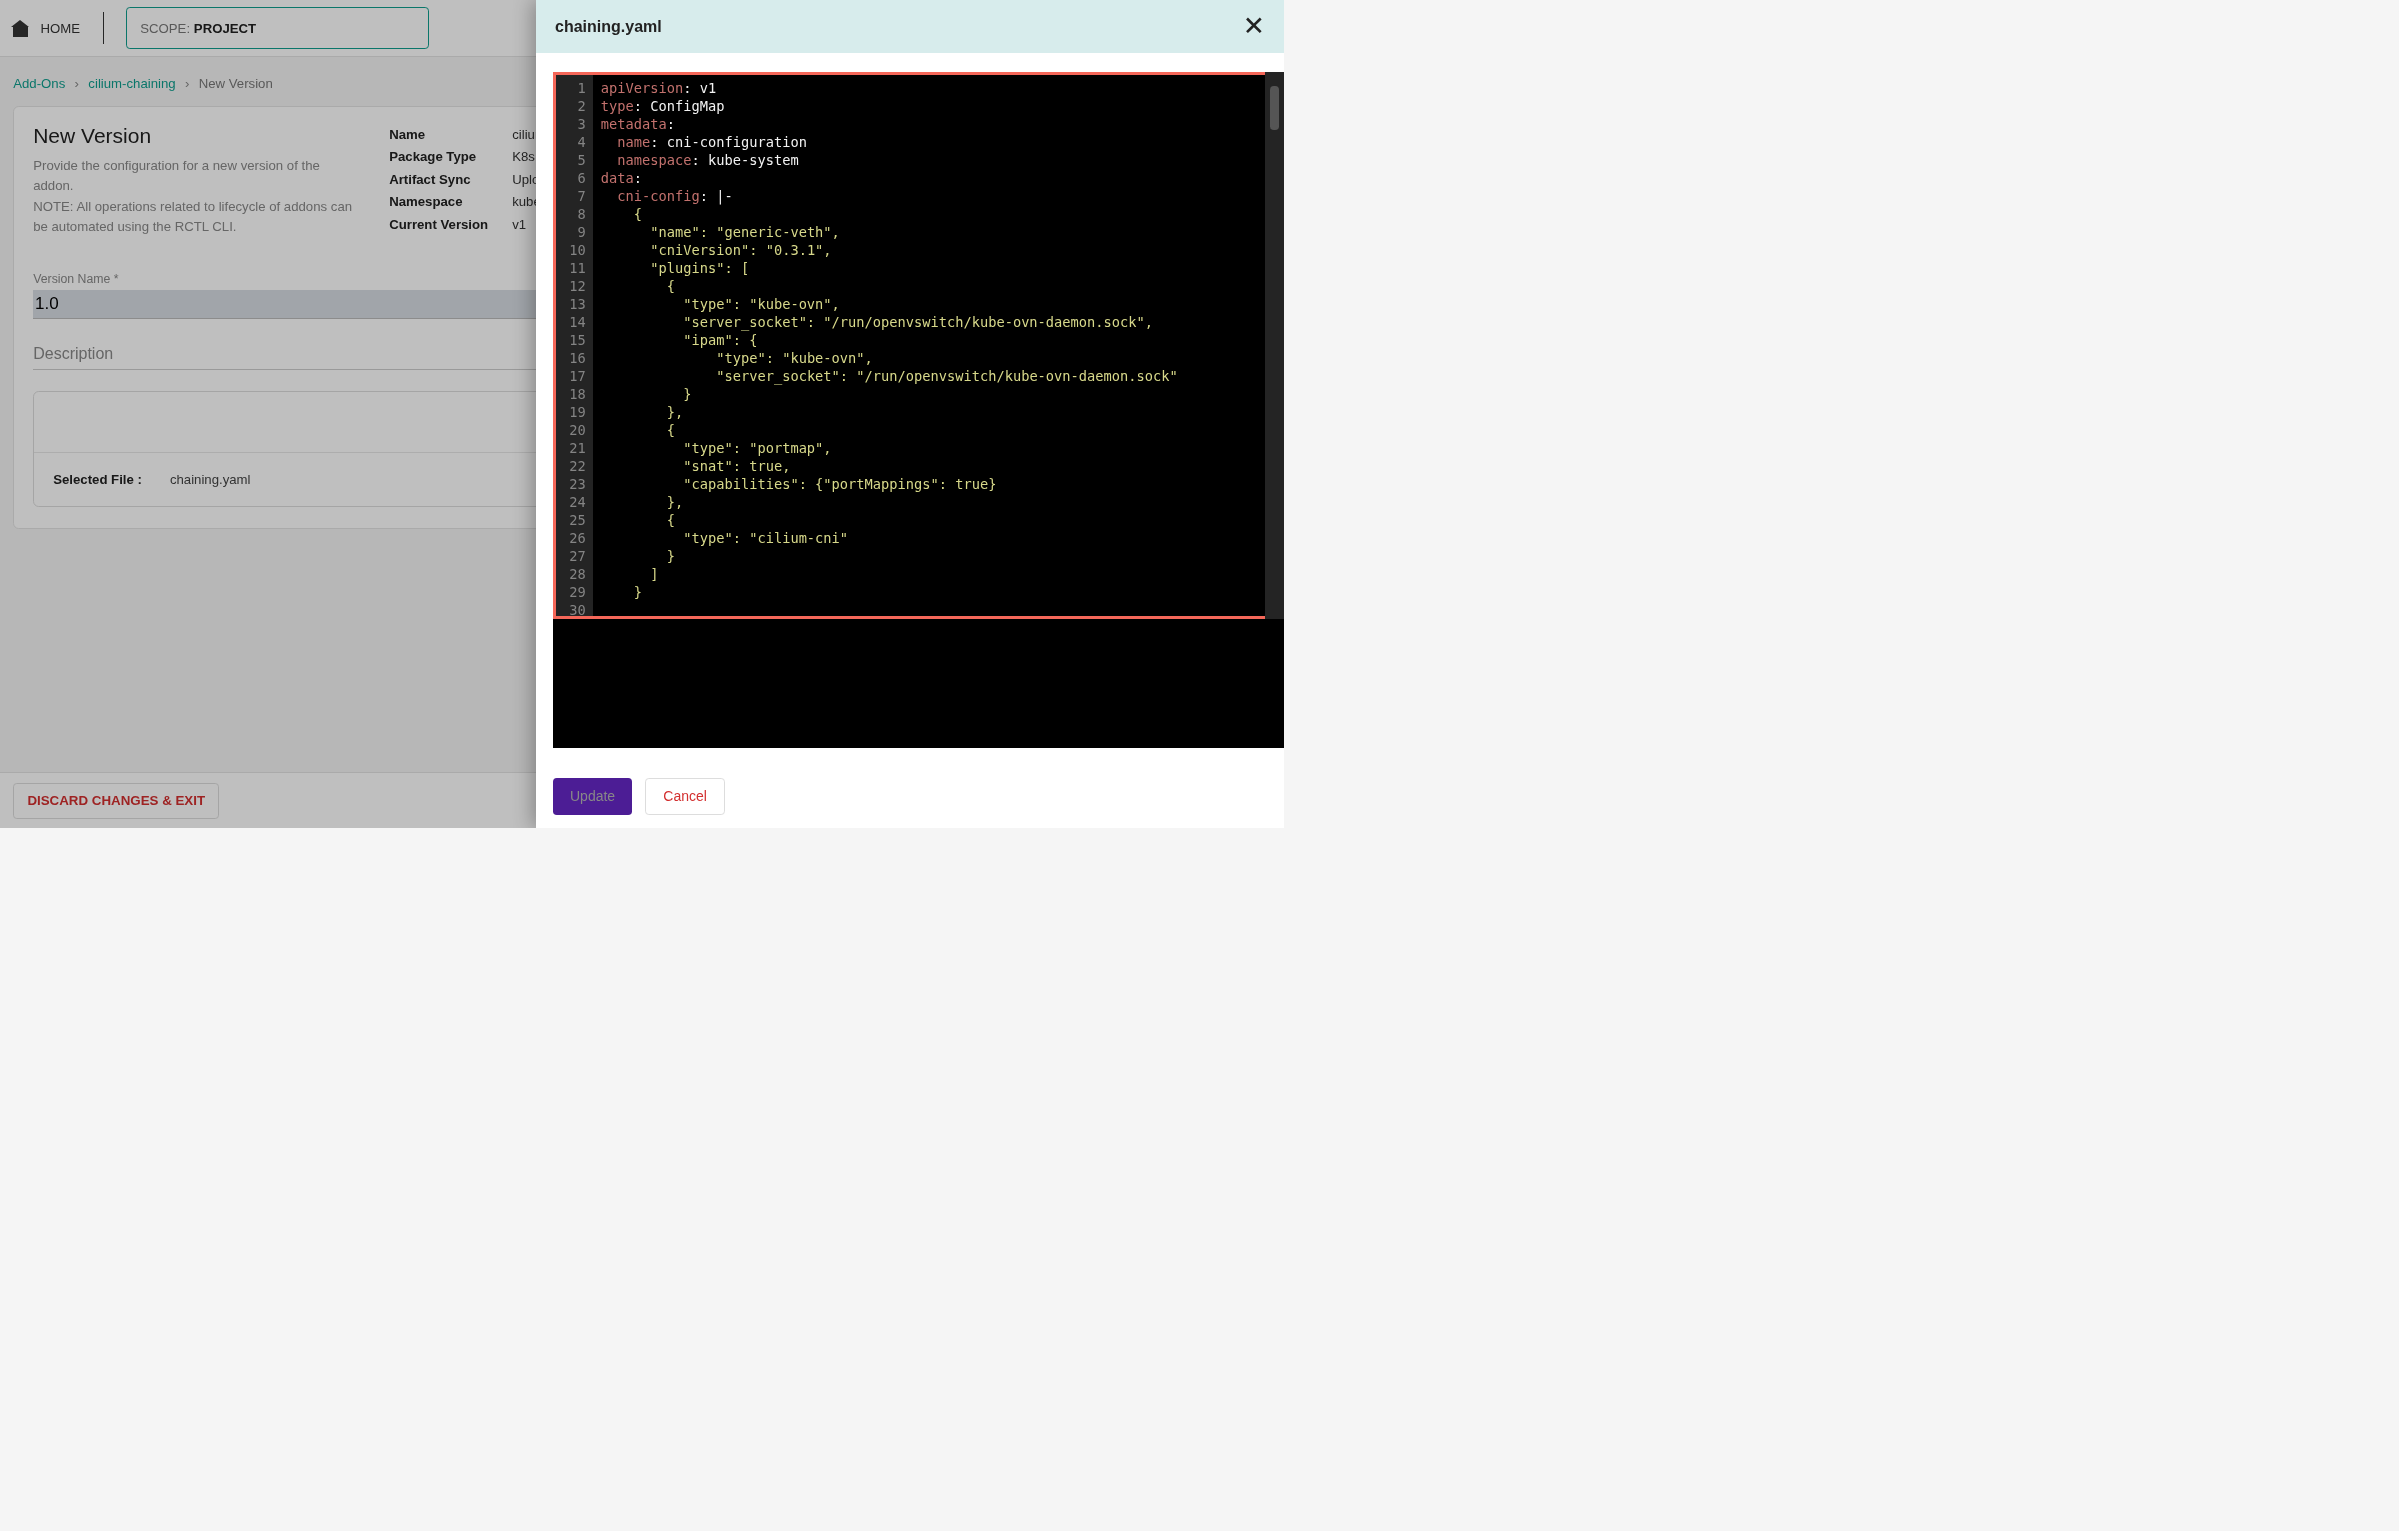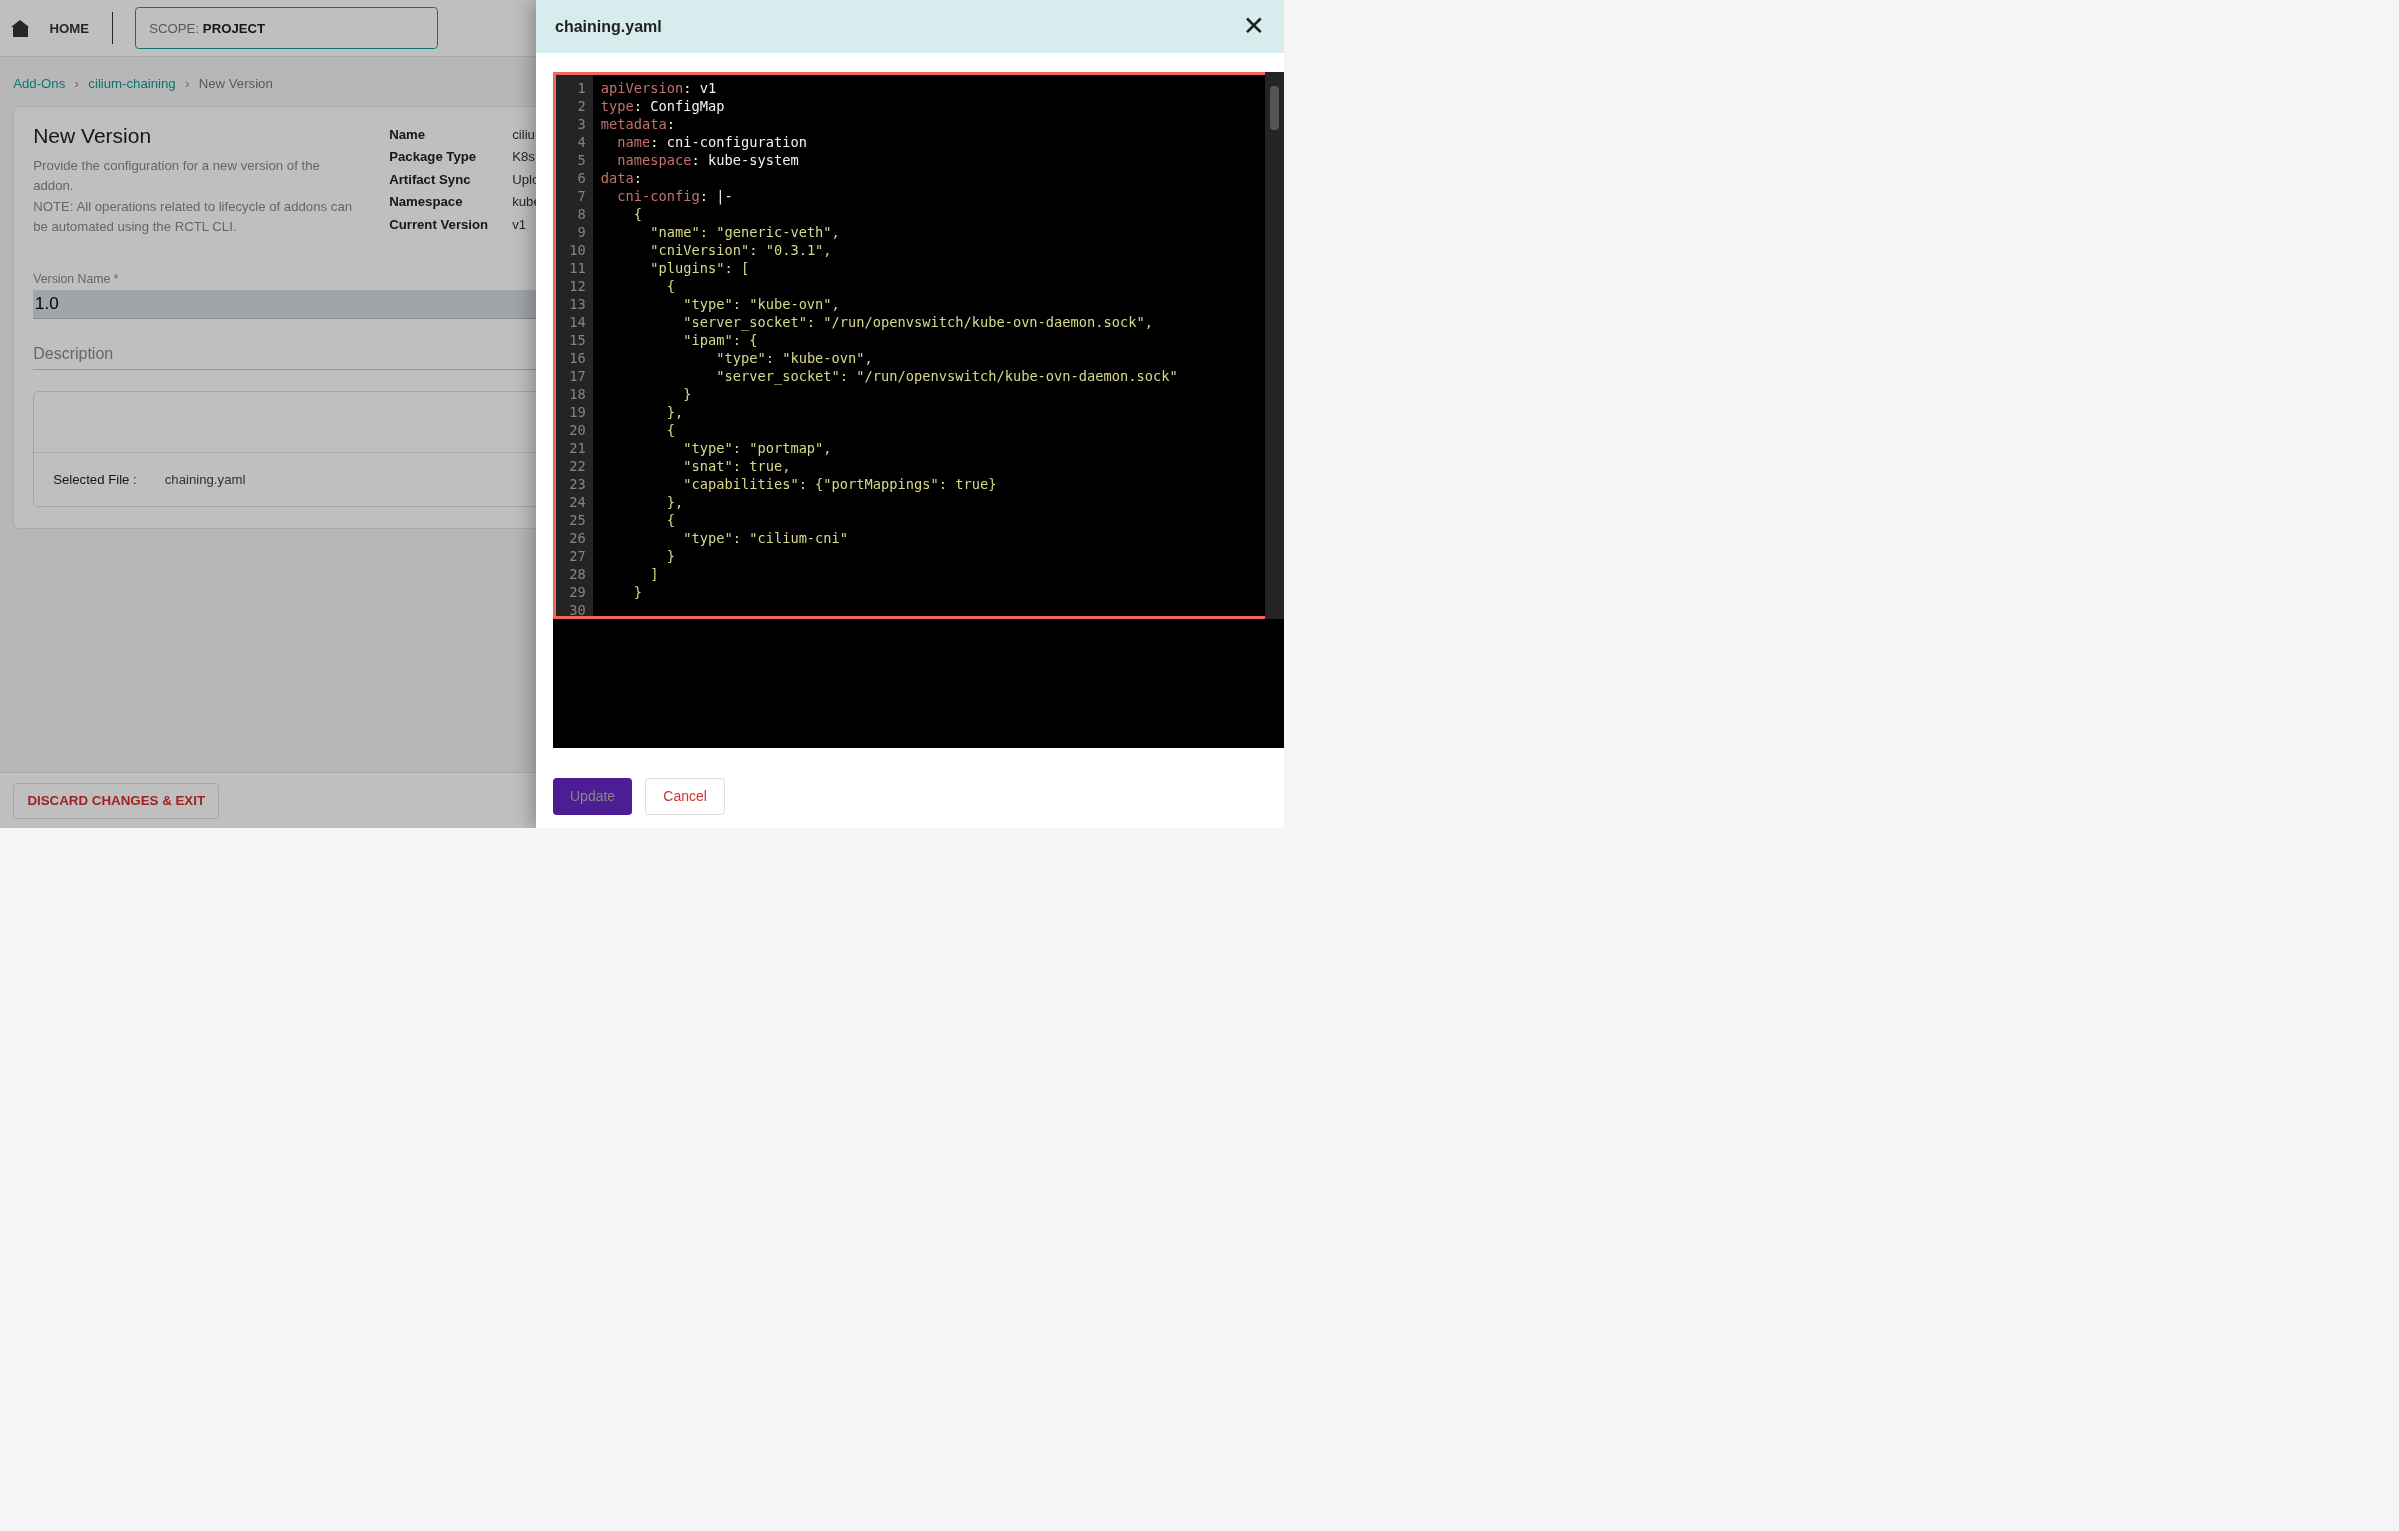--- a/index.html
+++ b/index.html
@@ -1,21 +1,21 @@
 <!DOCTYPE html>
 <html style="font-size:15px"><head>
 <meta charset="utf-8">
 <style>
   *{box-sizing:border-box;margin:0;padding:0}
   body{font-family:Arial,Helvetica,sans-serif;font-size:13.2px;color:#222;background:#f5f5f5;width:1284px;height:828px;overflow:hidden;position:relative}
   .dim{position:absolute;inset:0;background:rgba(0,0,0,.25);z-index:10}
 
   
   .topbar{height:57px;background:#fff;border-bottom:0.9px solid #e3e3e3;display:flex;align-items:center;padding:0 11.4px;gap:7.6px}
-  .home{display:flex;align-items:center;gap:19px;font-weight:700;color:#333}
+  .home{display:flex;align-items:center;gap:10px;font-weight:400;color:#333}
   .home-icon{width:19px;height:17px;position:relative}
   .home-icon:before{content:"";position:absolute;left:1.9px;top:7.6px;width:15px;height:9.5px;background:#333}
   .home-icon:after{content:"";position:absolute;left:0;top:0;border-left:9.5px solid transparent;border-right:9.5px solid transparent;border-bottom:7.6px solid #333}
   .vline{width:0.9px;height:32px;background:#333;margin:0 15px}
   .scope-pill{border:1.9px solid #0e9e8e;border-radius:3.8px;height:42px;display:flex;align-items:center;padding:0 13.2px;gap:3.8px}
   .scope-label{color:#777;font-weight:500}
   .scope-val{font-weight:700}
   .scope-extra{width:151px;height:26.5px;border-radius:2.8px;margin-left:3.8px}
 
   
@@ -35,21 +35,21 @@
   .kv .v{color:#333}
   .fld{margin-top:35px}
   .fld-lbl{font-size:12.3px;color:#888;margin-bottom:3.8px;display:block}
   .fld-input{background:#d7dce3;border:none;border-bottom:0.9px solid #bbb;font-size:17px;padding:3.8px 1.9px;width:100%;outline:none}
   .fld-desc{margin-top:26.5px;font-size:16px;color:#888;border-bottom:0.9px solid #ccc;padding-bottom:5.7px}
   .upload-box{margin-top:21px;border:0.9px solid #ddd;border-radius:5.7px}
   .upload-hdr{padding:17px 19px;border-bottom:0.9px solid #e7e7e7;display:flex;align-items:center;justify-content:flex-end}
   .upload-hdr span{font-weight:700;font-size:16px}
   .green-btn{background:#0e9e8e;color:#fff;border:none;border-radius:3.8px;padding:5.7px 9.5px;font-size:13.2px}
   .upload-row{padding:15px 19px;display:flex;align-items:center;gap:28px}
-  .upload-row .lbl{font-weight:400}
+  .upload-row .lbl{font-weight:700}
   .upload-row .file{color:#444}
   .dl-icon{margin-left:auto;color:#0e9e8e;font-size:19px}
 
   
   .footer{position:absolute;bottom:0;left:0;right:0;background:#fff;border-top:0.9px solid #e3e3e3;padding:9.5px 13.2px}
   .discard{background:#fff;border:0.9px solid #ddd;color:#d32f2f;font-weight:600;padding:9.5px 13.2px;border-radius:3.8px}
 
   
   .modal{position:absolute;top:0;right:0;width:748px;height:100%;background:#fff;z-index:20;display:flex;flex-direction:column;box-shadow:-3.8px 0 19px rgba(0,0,0,.3)}
   .m-head{background:#d7ecec;padding:17px 19px;display:flex;align-items:center;justify-content:space-between}

